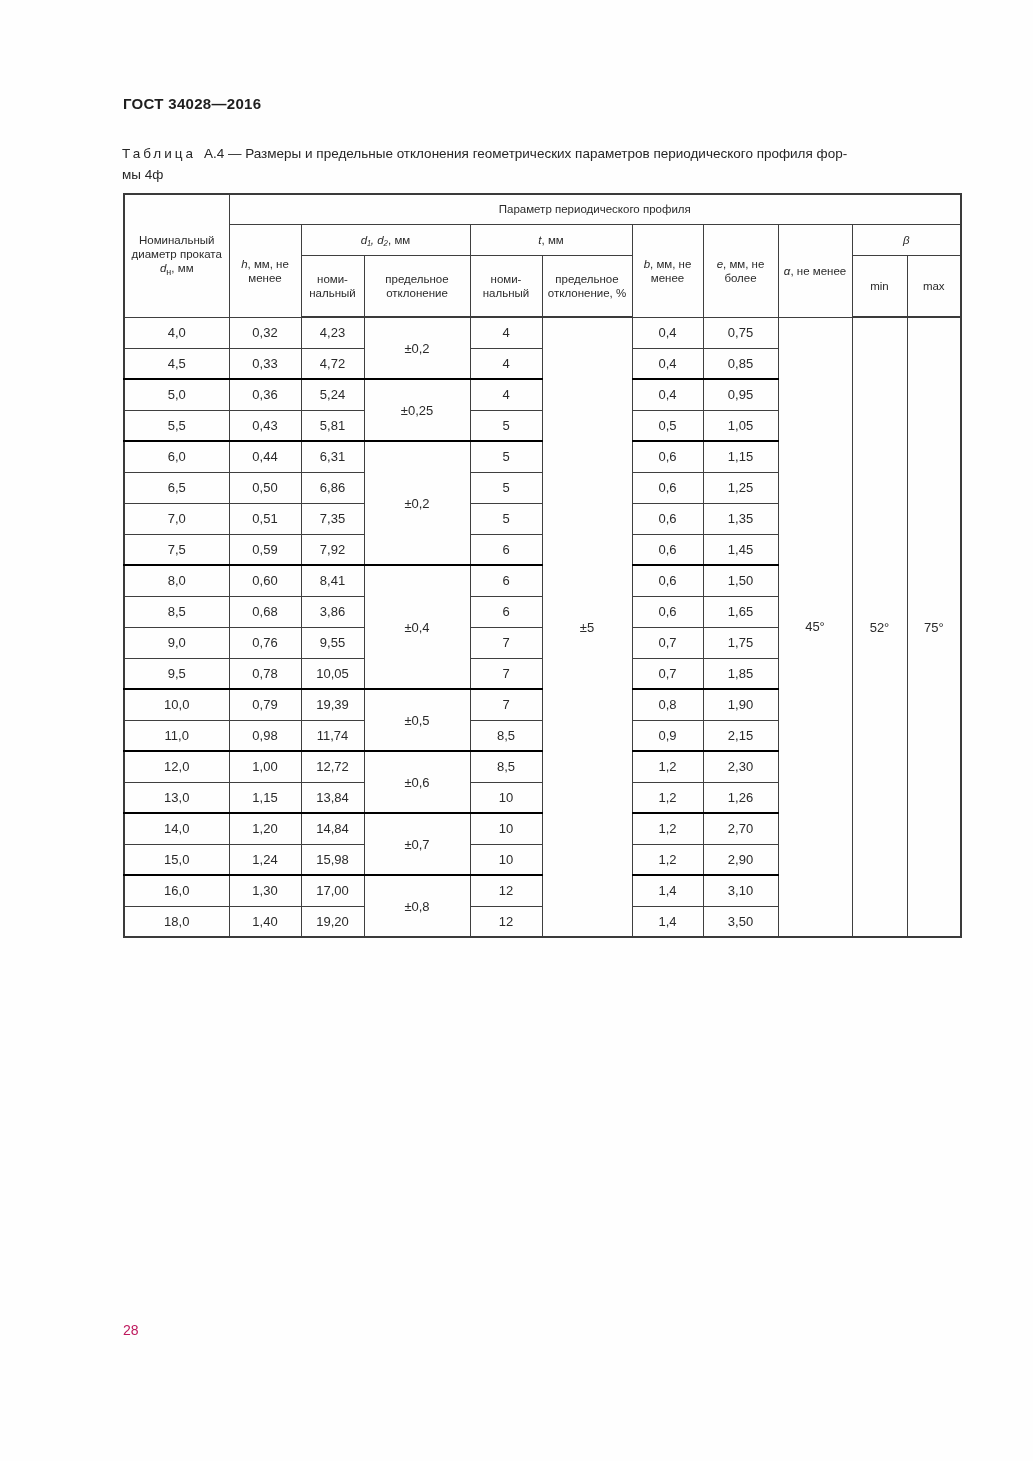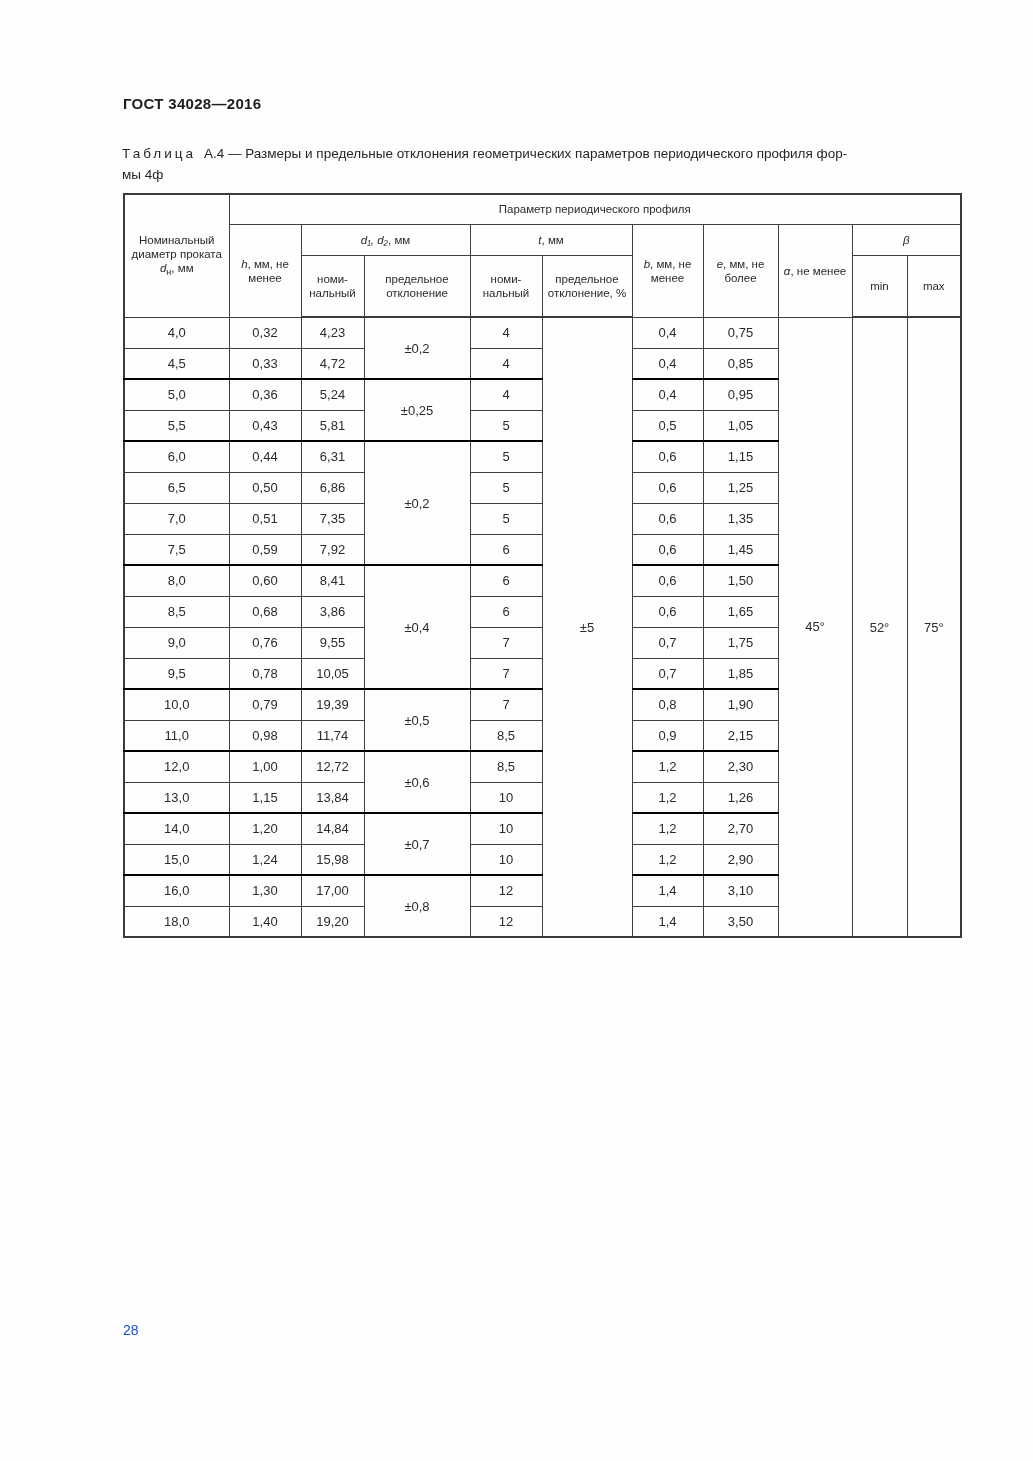--- a/index.html
+++ b/index.html
@@ -55,21 +55,21 @@
   table.gost th.span-top{border-bottom:1px solid #3f3f3f;}
   tr.hr1{height:30px;}
   tr.hr2{height:31px;}
   tr.hr3{height:62px;}
   tbody tr{height:31px;margin-left:32px;}
   tbody tr.grp td{border-top:2px solid #000000;}
   .sym{font-style:italic;}
   sub{font-size:9px;}
   .pagenum{
     position:absolute;left:123px;top:1322px;
-    font-size:14px;color:#1d4ed8;
+    font-size:14px;color:#be185d;
   }
 </style>
 </head>
 <body>
 
 <div class="page">
 
   <div class="doc-header">ГОСТ 34028—2016</div>
 
   <div class="caption">

